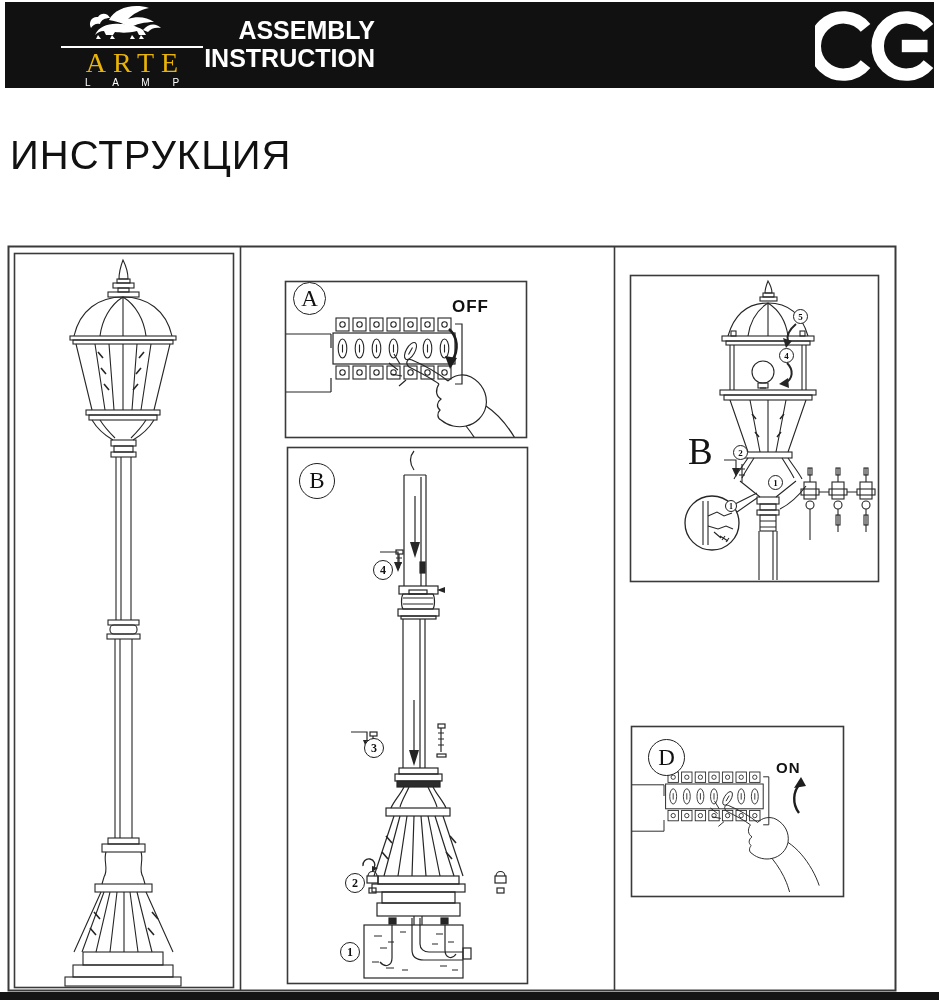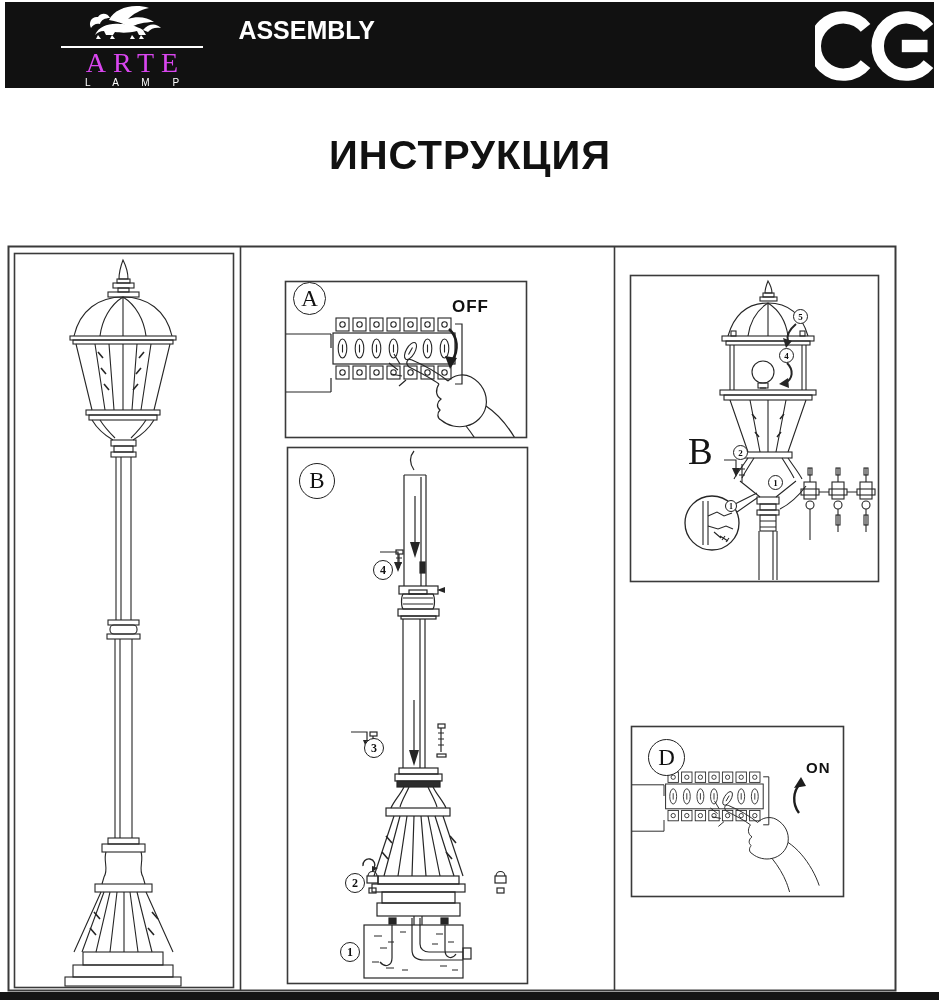--- a/index.html
+++ b/index.html
@@ -4,30 +4,30 @@
 <style>
   html,body{margin:0;padding:0;background:#ffffff;}
   .page{position:relative;width:939px;height:1000px;background:#fff;overflow:hidden;
         font-family:"Liberation Sans",sans-serif;color:#1c1c1c;}
   .abs{position:absolute;}
   
   .hdr{position:absolute;left:5px;top:2px;width:929px;height:86px;background:#111;}
   .logo{position:absolute;left:52px;top:3px;width:150px;height:82px;color:#fff;text-align:center;}
   .logo-rule{position:absolute;left:4px;right:4px;top:41px;height:2px;background:#fff;}
   .brand-name{position:absolute;left:0;top:42px;width:100%;font-family:"Liberation Serif",serif;
-              font-size:28px;letter-spacing:7px;text-indent:7px;color:#d946ef;}
+              font-size:28px;letter-spacing:7px;text-indent:7px;color:#eab308;}
   .brand-sub{position:absolute;left:0;top:72px;width:100%;font-size:10px;letter-spacing:10px;text-indent:10px;color:#fff;}
   .doc-title{position:absolute;left:175px;top:14px;width:195px;color:#fff;font-weight:bold;
              font-size:25px;line-height:28px;text-align:right;}
   .model{position:absolute;left:420px;top:7px;color:#fff;font-weight:bold;font-size:57px;letter-spacing:2px;}
   .ce{position:absolute;left:810px;top:9px;}
   .sr{position:absolute;width:1px;height:1px;overflow:hidden;clip-path:inset(50%);}
   
-  .page-title{position:absolute;left:10px;top:133px;width:920px;text-align:center;
-              font-size:40px;font-weight:bold;letter-spacing:1px;color:#111;}
+  .page-title{position:absolute;left:10px;top:133px;width:920px;text-align:left;
+              font-size:40px;font-weight:normal;letter-spacing:1px;color:#111;}
   
   .badge{position:absolute;border:1.6px solid #1f1f1f;border-radius:50%;background:#fff;
          display:flex;align-items:center;justify-content:center;
          font-family:"Liberation Serif",serif;color:#111;box-sizing:border-box;}
   .badge.lg{font-size:23px;}
   .badge.md{font-size:12px;font-weight:bold;}
   .badge.sm{font-size:9px;font-weight:bold;}
   .badge.xs{font-size:8px;font-weight:bold;}
   .state{position:absolute;font-weight:bold;color:#111;letter-spacing:1px;}
   .letterB{position:absolute;font-family:"Liberation Serif",serif;font-size:37px;color:#151515;}
@@ -48,20 +48,21 @@
           <path d="M86,25 C92,18 99,18 104,23 C99,22 94,23 91,27 Z"></path>
           <path d="M41,30 l3,4 h-5 Z M55,30 l3,4 h-5 Z M75,30 l3,4 h-5 Z M84,30 l3,4 h-5 Z"></path>
         </g>
       </svg>
       <div class="logo-rule"></div>
       <div class="brand-name">ARTE</div>
       <div class="brand-sub">L A M P</div>
     </div>
     <div class="doc-title">
       <div>ASSEMBLY</div>
+      <div>INSTRUCTION</div>
     </div>
     <div class="ce">
       <svg width="124" height="70" viewBox="0 0 130 72">
         <g stroke="#ffffff" stroke-width="13" fill="none">
           <path d="M53,17 A30,30 0 1 0 53,55"></path>
           <path d="M119,17 A30,30 0 1 0 119,55"></path>
           <path d="M91,36 H118"></path>
         </g>
       </svg>
       <span class="sr">CE</span>
@@ -328,15 +329,15 @@
   <div class="badge md" style="left:340px;top:942px;width:20px;height:20px;">1</div>
 
   <div class="letterB" style="left:688px;top:430px;">B</div>
   <div class="badge sm" style="left:793px;top:309px;width:15px;height:15px;">5</div>
   <div class="badge sm" style="left:779px;top:348px;width:15px;height:15px;">4</div>
   <div class="badge sm" style="left:733px;top:445px;width:15px;height:15px;">2</div>
   <div class="badge sm" style="left:768px;top:475px;width:15px;height:15px;">1</div>
   <div class="badge xs" style="left:725px;top:500px;width:12px;height:12px;">1</div>
 
   <div class="badge lg" style="left:648px;top:739px;width:37px;height:37px;">D</div>
-  <div class="state" style="left:806px;top:759px;font-size:15px;">ON</div>
+  <div class="state" style="left:776px;top:759px;font-size:15px;">ON</div>
 
 </div>
 
 </body></html>

